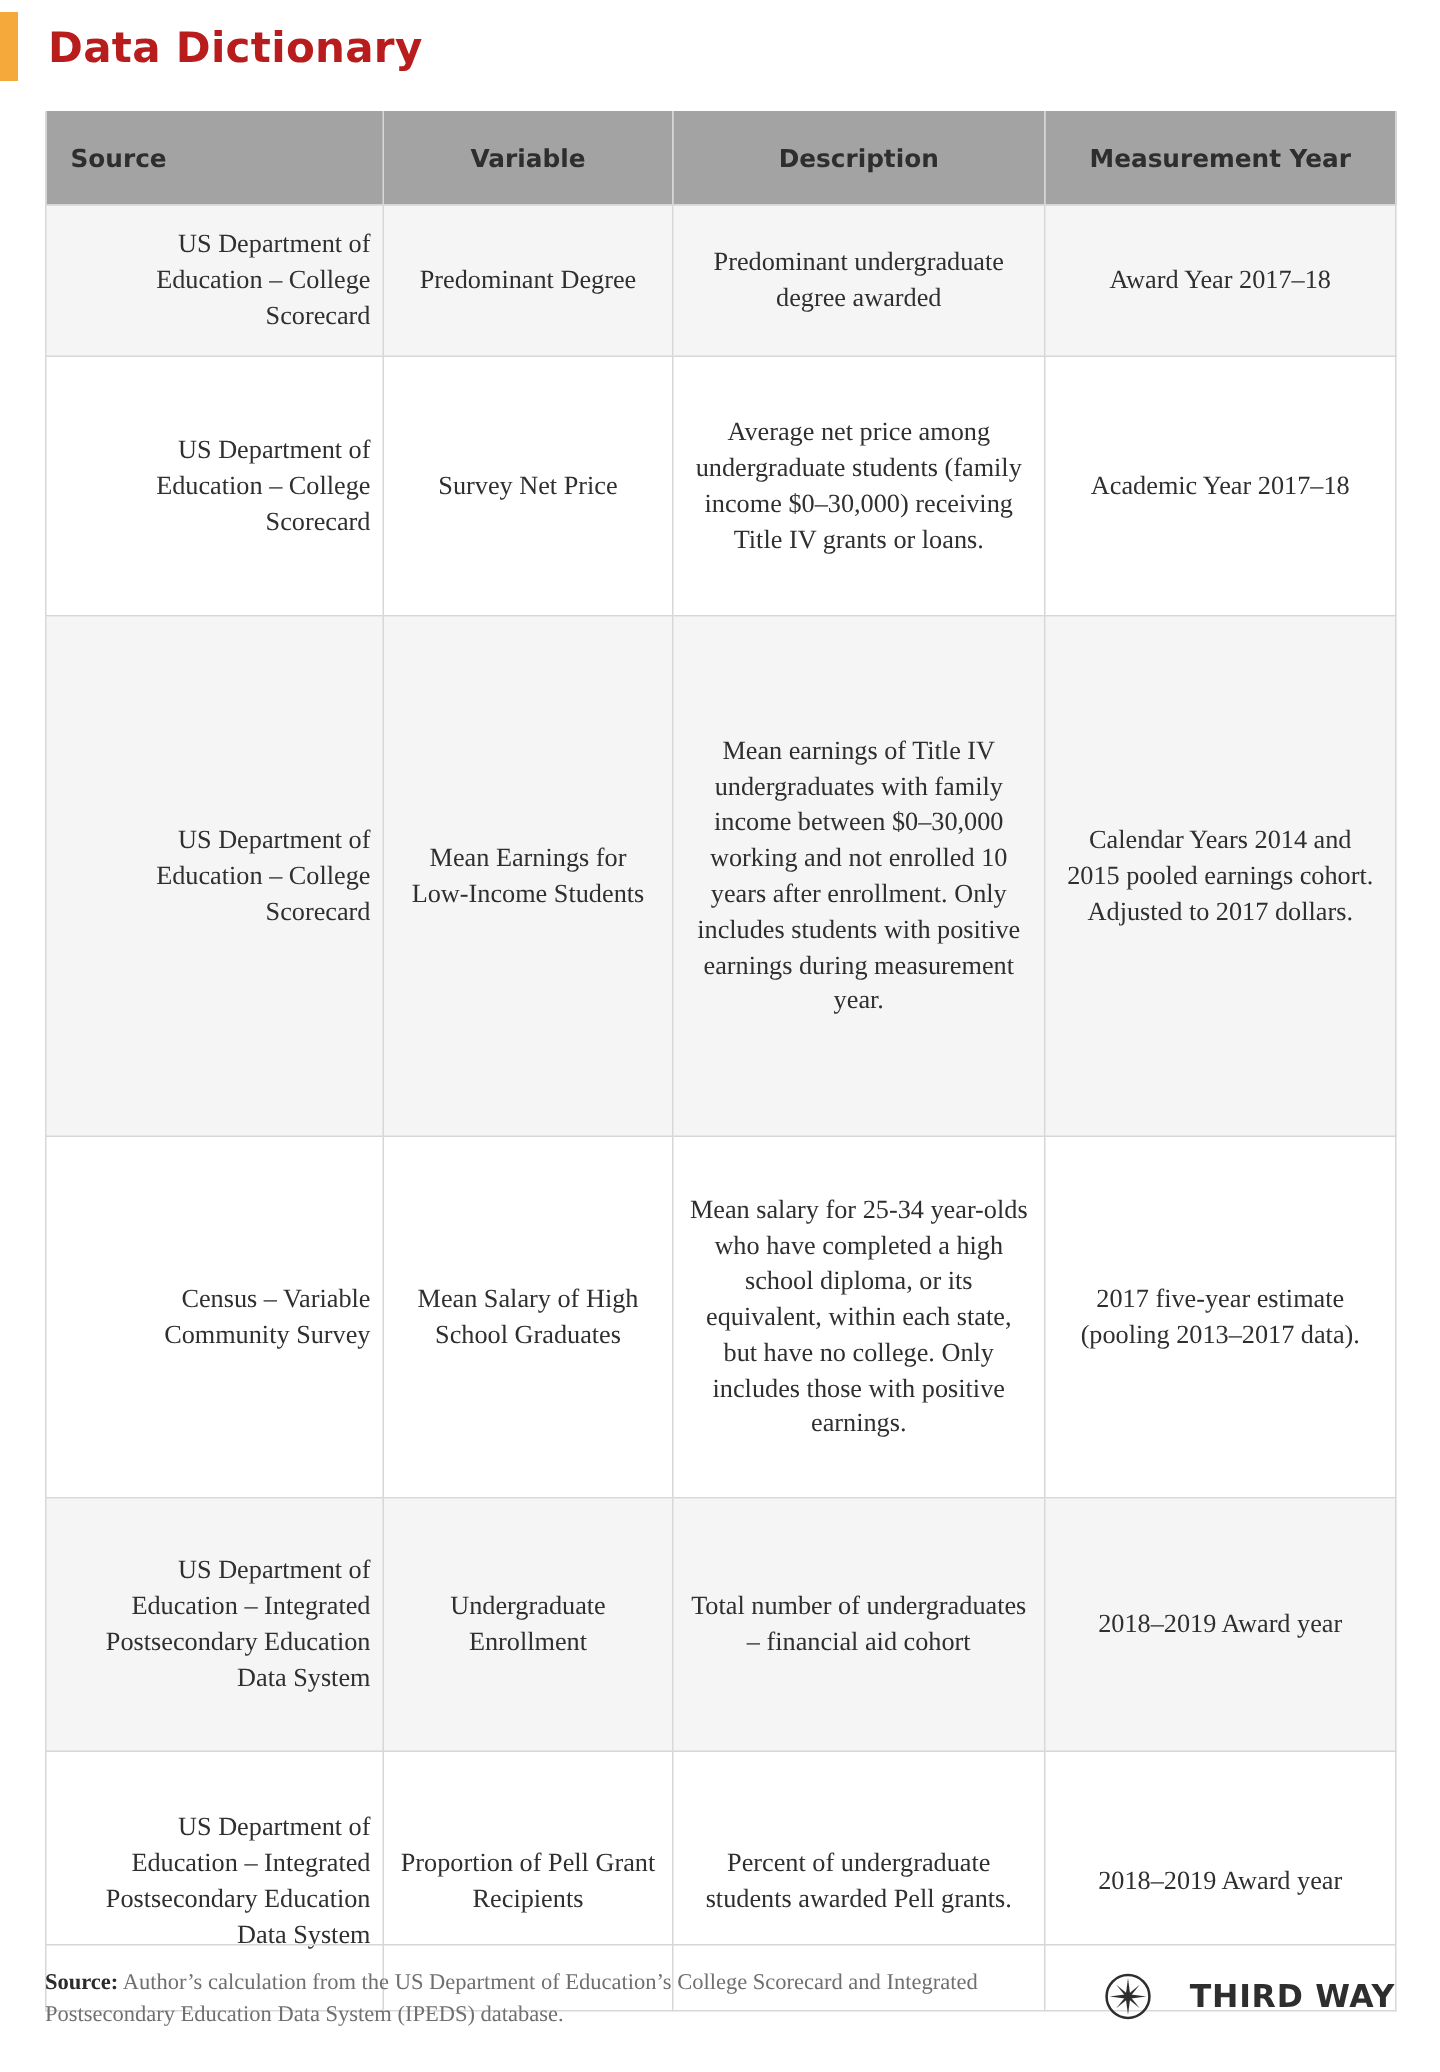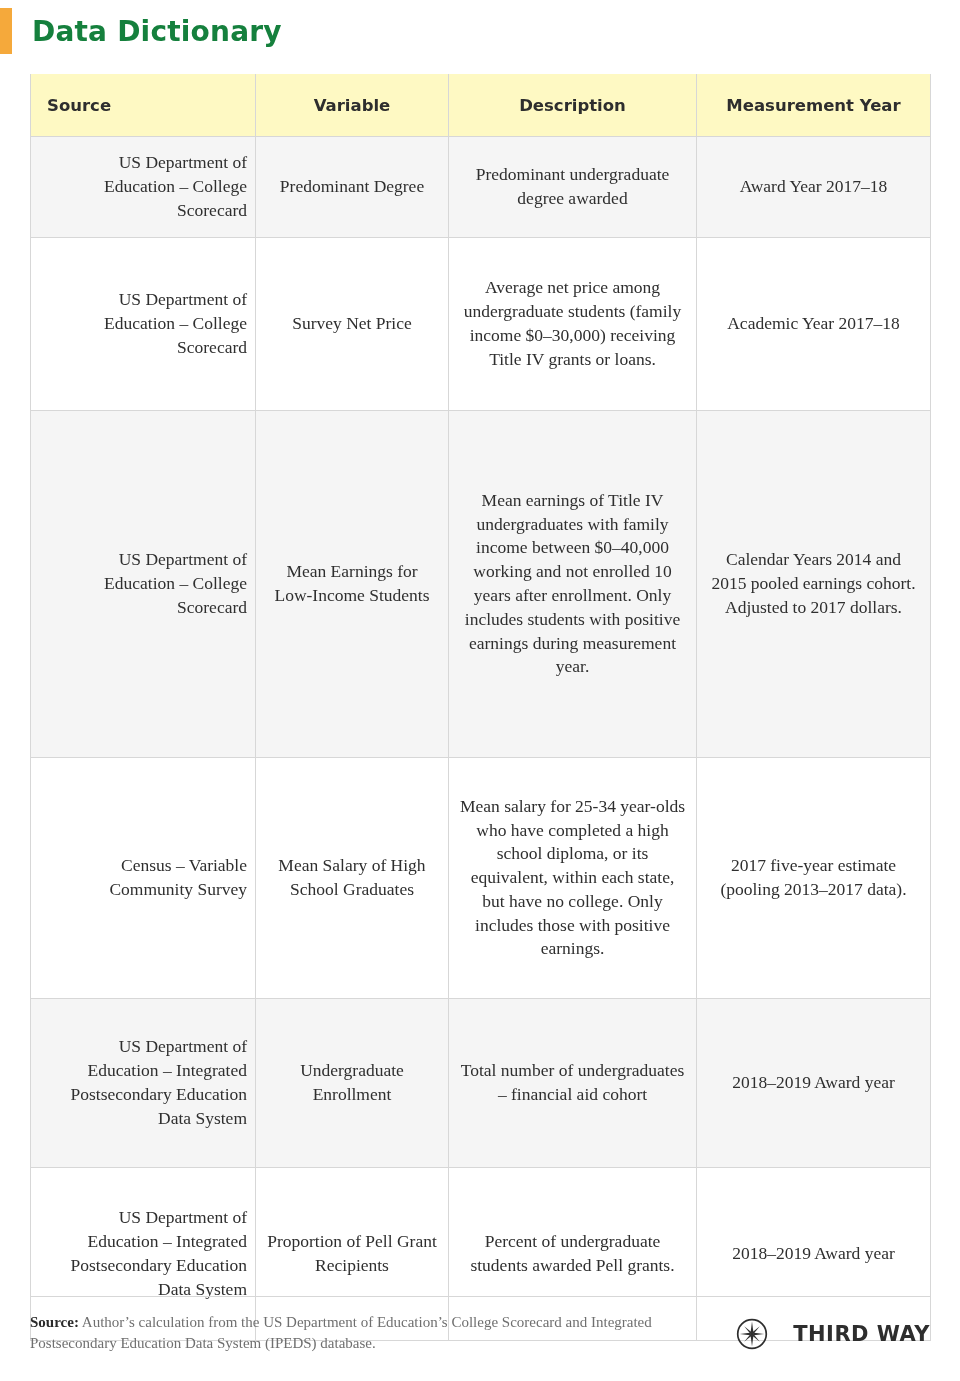--- a/index.html
+++ b/index.html
@@ -34,21 +34,21 @@
     width: 12px;
     height: 46px;
     background: #F5A93B;
     flex: 0 0 auto;
   }
   .page-title {
     font-family: "DejaVu Sans", "Liberation Sans", sans-serif;
     font-weight: bold;
     font-size: 28px;
     letter-spacing: 0.2px;
-    color: #15803d;
+    color: #b91c1c;
     margin-left: 20px;
     white-space: nowrap;
   }
 
   
   .table-wrap {
     position: absolute;
     left: 30px;
     top: 74px;
     width: 900px;
@@ -61,21 +61,21 @@
   table.dict col.c-source { width: 225px; }
   table.dict col.c-variable { width: 193px; }
   table.dict col.c-description { width: 248px; }
   table.dict col.c-year { width: 234px; }
 
   table.dict th {
     font-family: "DejaVu Sans", "Liberation Sans", sans-serif;
     font-weight: bold;
     font-size: 16.5px;
     color: #2e2e2e;
-    background: #fef9c3;
+    background: #a3a3a3;
     height: 62px;
     vertical-align: middle;
     border-right: 1px solid #d7d7d7;
     border-bottom: 1px solid #d7d7d7;
     padding: 0 12px;
     text-align: center;
   }
   table.dict th.th-source {
     text-align: left;
     padding-left: 16px;
@@ -118,21 +118,21 @@
   tr.r4 td { height: 148px; }
   tr.r5 td { height: 152px; }
 
   
   .footer {
     position: absolute;
     left: 30px;
     top: 1312px;
     width: 900px;
     display: flex;
-    align-items: center;
+    align-items: flex-start;
     justify-content: space-between;
   }
   .source-note {
     font-size: 15px;
     line-height: 1.42;
     color: #6f6f6f;
     max-width: 700px;
   }
   .source-note b {
     color: #2b2b2b;
@@ -202,21 +202,21 @@
         </tr>
         <tr class="r1">
           <td>US Department of Education – College Scorecard</td>
           <td>Survey Net Price</td>
           <td>Average net price among undergraduate students (family income $0–30,000) receiving Title IV grants or loans.</td>
           <td>Academic Year 2017–18</td>
         </tr>
         <tr class="alt r2">
           <td>US Department of Education – College Scorecard</td>
           <td>Mean Earnings for Low-Income Students</td>
-          <td>Mean earnings of Title IV undergraduates with family income between $0–40,000 working and not enrolled 10 years after enrollment. Only includes students with positive earnings during measurement year.</td>
+          <td>Mean earnings of Title IV undergraduates with family income between $0–30,000 working and not enrolled 10 years after enrollment. Only includes students with positive earnings during measurement year.</td>
           <td>Calendar Years 2014 and 2015 pooled earnings cohort. Adjusted to 2017 dollars.</td>
         </tr>
         <tr class="r3">
           <td>Census – Variable Community Survey</td>
           <td>Mean Salary of High School Graduates</td>
           <td>Mean salary for 25-34 year-olds who have completed a high school diploma, or its equivalent, within each state, but have no college. Only includes those with positive earnings.</td>
           <td>2017 five-year estimate (pooling 2013–2017 data).</td>
         </tr>
         <tr class="alt r4">
           <td>US Department of Education – Integrated Postsecondary Education Data System</td>

